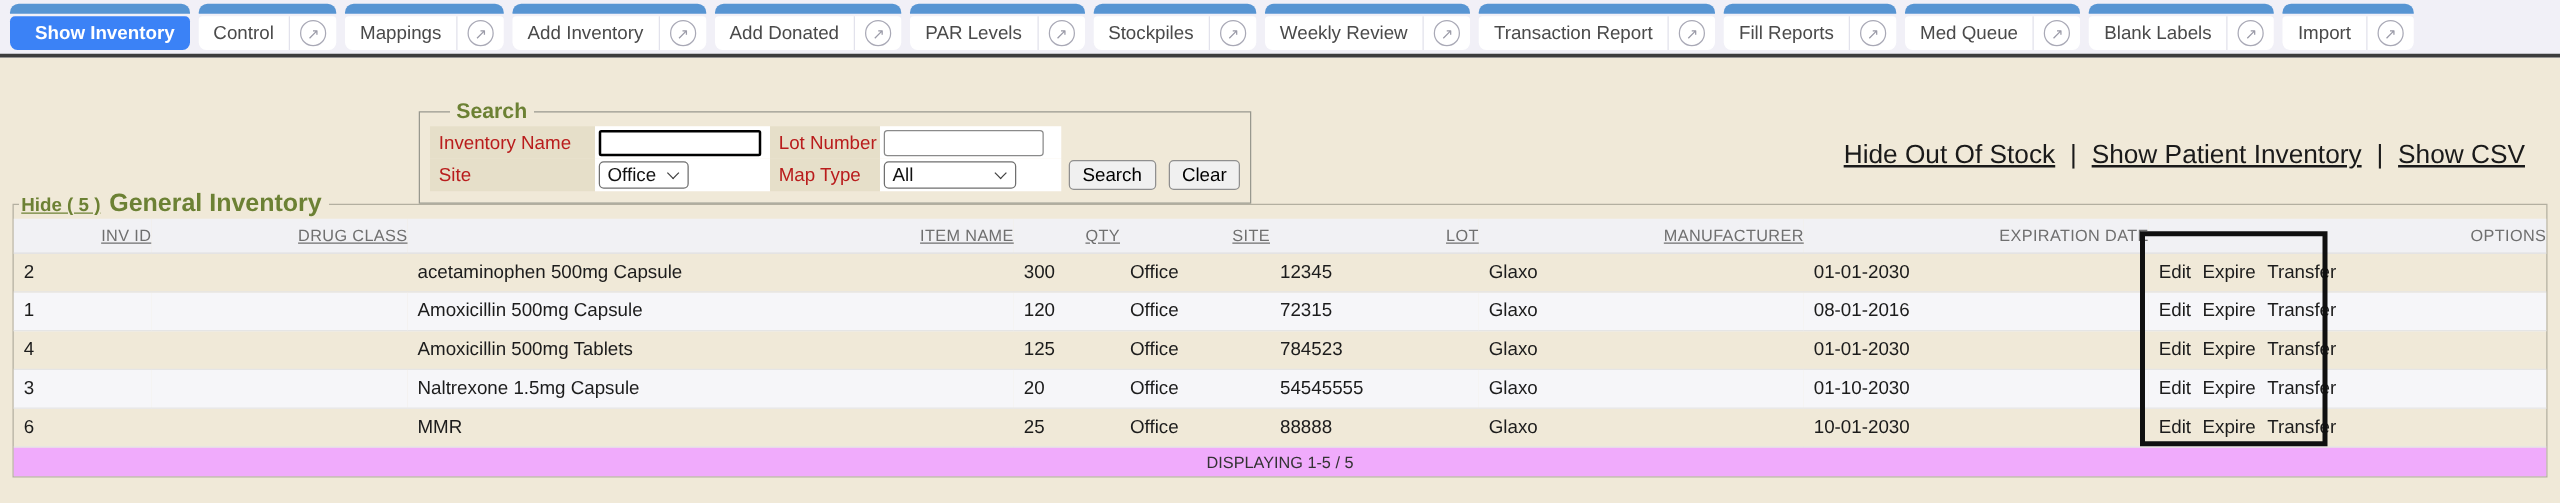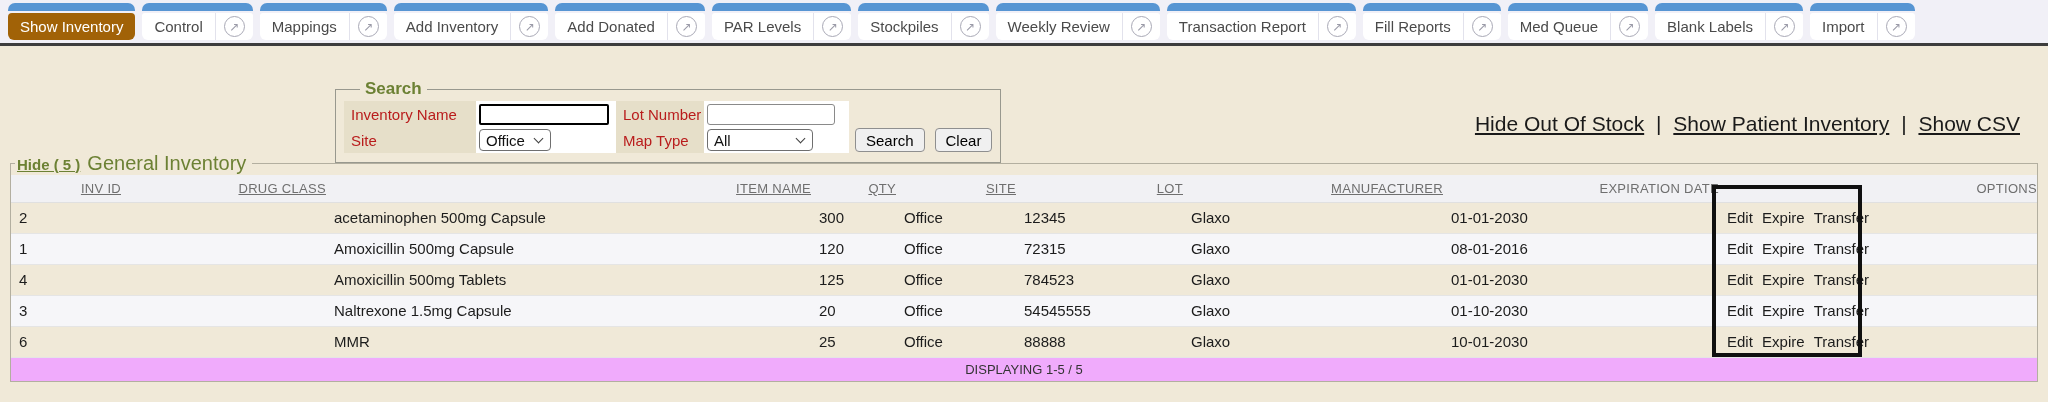--- a/index.html
+++ b/index.html
@@ -23,21 +23,21 @@
     border-radius:3px 3px 6px 6px;
     display:flex; align-items:center; color:#4a4a4a; font-size:15px; white-space:nowrap;
   }
   .tab-label { padding:0 12px; }
   .tab-divider { width:1px; height:27px; background:#e2e2ec; }
   .popout {
     width:21px; height:21px; border:1.5px solid #a9a9b6; border-radius:50%;
     margin:0 8px; display:flex; align-items:center; justify-content:center;
     color:#9b9ba8; font-size:12px; line-height:1;
   }
-  .tab.active .tab-body { background:#a16207; color:#fff; font-weight:normal; border-radius:4px 4px 6px 6px; }
+  .tab.active .tab-body { background:#3b82f6; color:#fff; font-weight:bold; border-radius:4px 4px 6px 6px;padding-left:8px; }
 
   
   fieldset { margin:0; }
   .search-fieldset {
     position:absolute; left:335px; top:79px; width:640px;
     border:1px solid #98988e; padding:2px 8px 9px 8px;
   }
   .search-fieldset legend {
     color:#6c8134; font-weight:bold; font-size:17px; margin-left:16px; padding:0 5px;
   }
@@ -75,21 +75,21 @@
   .top-links a { color:#1a1a1a; text-decoration:underline; cursor:pointer; }
   .top-links .sep { margin:0 6px; text-decoration:none; }
 
   
   .inv-fieldset {
     position:absolute; left:10px; top:152px; width:2028px;
     border:1px solid #b3afa0; padding:0;
   }
   .inv-legend { margin-left:4px; padding:0 6px 0 2px; display:flex; align-items:baseline; }
   .hide-link { color:#6c8134; font-weight:bold; font-size:15px; text-decoration:underline; cursor:pointer; }
-  .inv-title { color:#6c8134; font-weight:normal; font-size:20px; margin-left:7px; }
+  .inv-title { color:#6c8134; font-weight:bold; font-size:20px; margin-left:7px; }
 
   table.inv { width:100%; border-collapse:collapse; }
   thead th {
     background:#f1f1f4; text-align:right; font-weight:normal;
     font-size:13px; color:#6f6f6f; letter-spacing:0.3px;
     padding:6px 0 6px 8px; border-bottom:1px solid #e0e0e0; white-space:nowrap;
   }
   thead .th-link { text-decoration:underline; cursor:pointer; }
   tbody td {
     font-size:15px; color:#1c1c1c; padding:6px 0 7px 8px;

